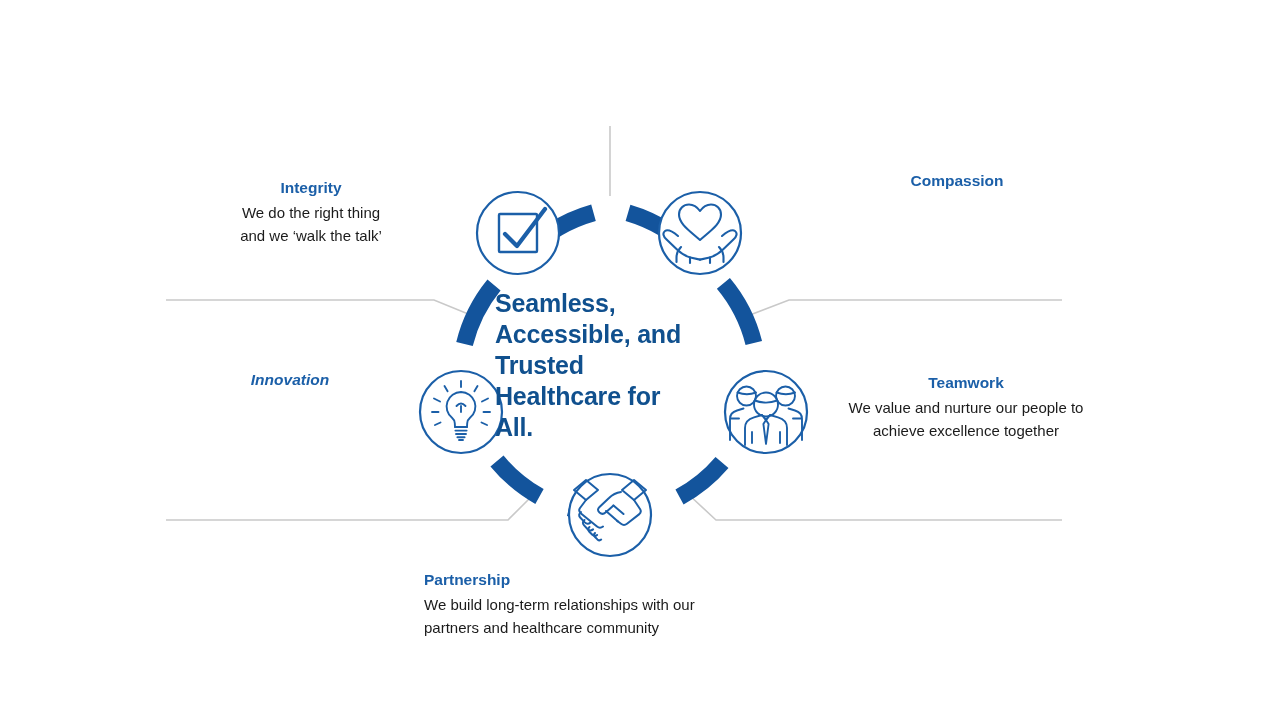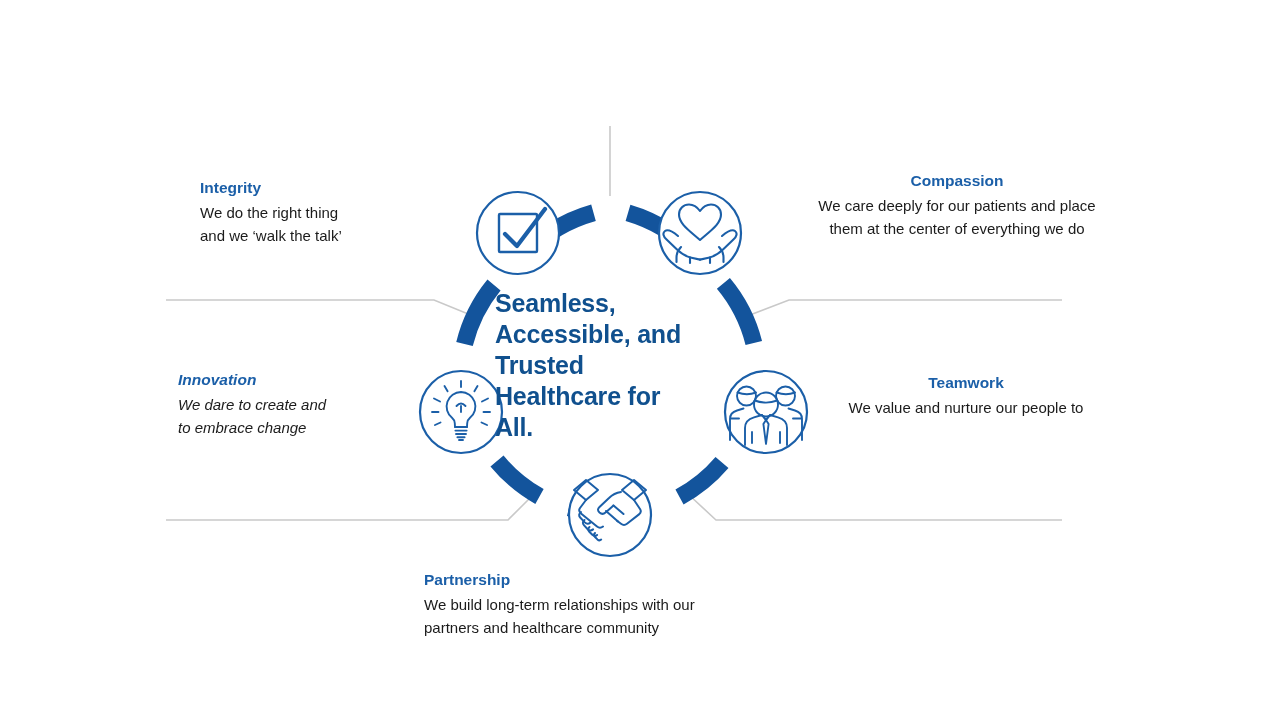--- a/index.html
+++ b/index.html
@@ -56,21 +56,21 @@
     color: #1b5fa8;
     line-height: 20px;
     margin-bottom: 3px;
   }
   .value-desc {
     font-size: 15px;
     color: #1b1b1b;
     line-height: 23px;
   }
 
-  .align-right { text-align: left; }
+  .align-right { text-align: center; }
   .align-left  { text-align: center; }
   .align-center{ text-align: left; }
 
   #block-integrity    { left: 200px; top: 178px; width: 222px; }
   #block-compassion   { left: 777px; top: 171px; width: 360px; }
   #block-teamwork     { left: 816px; top: 373px; width: 300px; }
   #block-innovation   { left: 178px; top: 370px; width: 224px; font-style: italic; }
   #block-partnership  { left: 424px; top: 570px; width: 380px; }
 </style>
 </head>
@@ -239,42 +239,35 @@
   <div class="value-block align-right" id="block-integrity">
     <div class="value-title">Integrity</div>
     <div class="value-desc">
       <div>We do the right thing</div>
       <div>and  we ‘walk the talk’</div>
     </div>
   </div>
 
   <div class="value-block align-left" id="block-compassion">
     <div class="value-title">Compassion</div>
-    <div class="value-desc">
-      <div>We care deeply for our patients and place</div>
-      <div>them at the center of everything we do</div>
-    </div>
   </div>
 
   <div class="value-block align-left" id="block-teamwork">
     <div class="value-title">Teamwork</div>
     <div class="value-desc">
       <div>We value and nurture our people to</div>
+      <div>achieve excellence together</div>
     </div>
   </div>
 
   <div class="value-block align-center" id="block-partnership">
     <div class="value-title">Partnership</div>
     <div class="value-desc">
       <div>We build long-term relationships with our</div>
       <div>partners and healthcare community</div>
     </div>
   </div>
 
   <div class="value-block align-right" id="block-innovation">
     <div class="value-title">Innovation</div>
-    <div class="value-desc">
-      <div>We dare to create and</div>
-      <div>to embrace change</div>
-    </div>
   </div>
 
 </div>
 
 </body></html>

